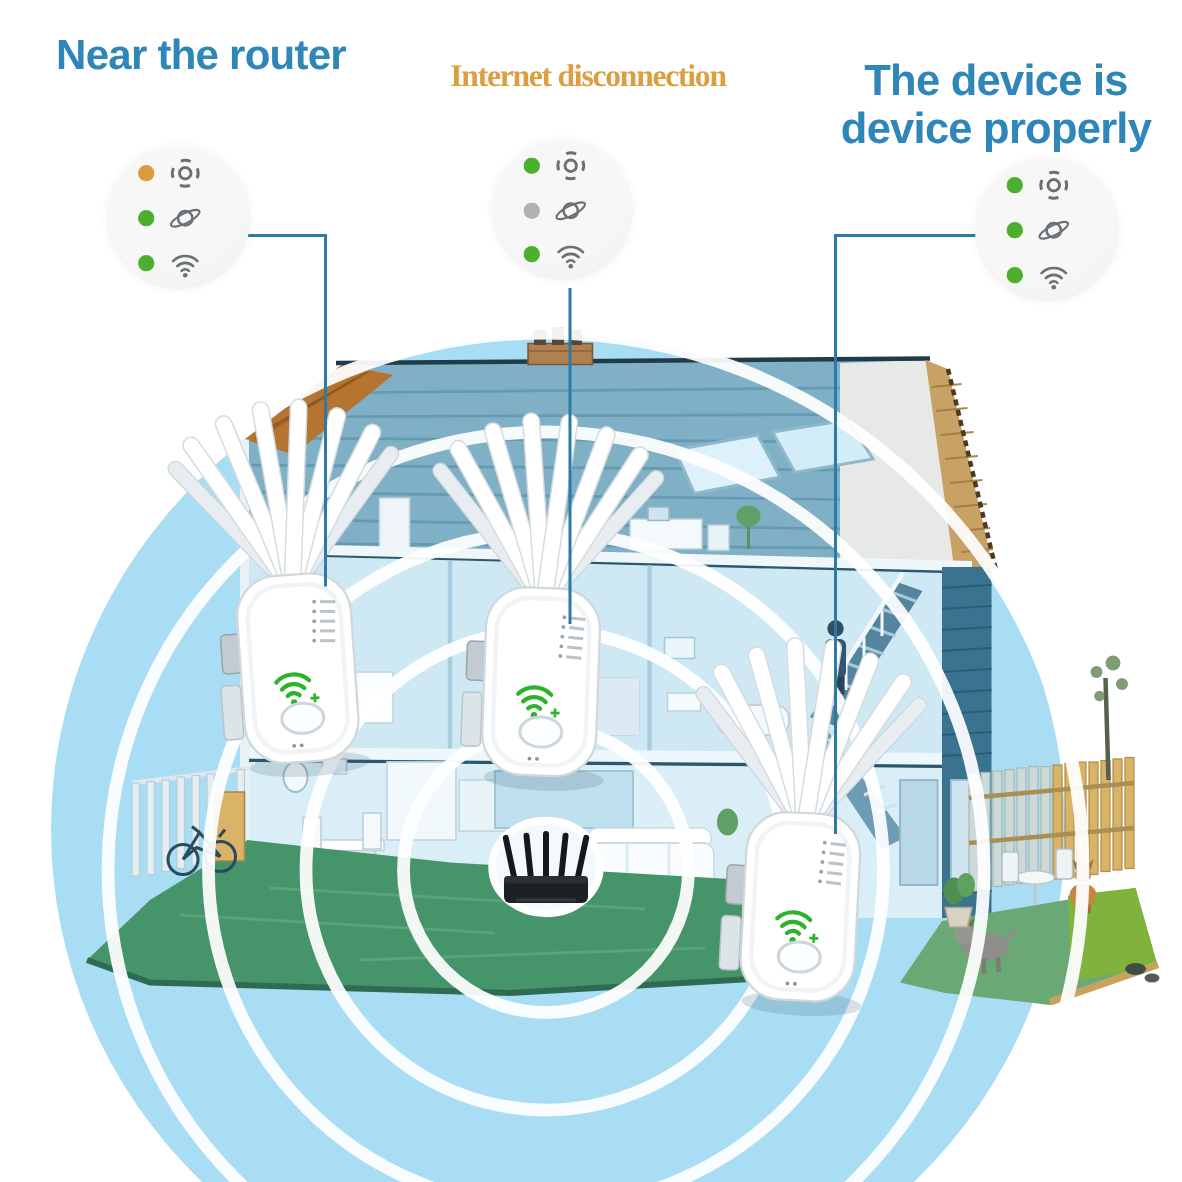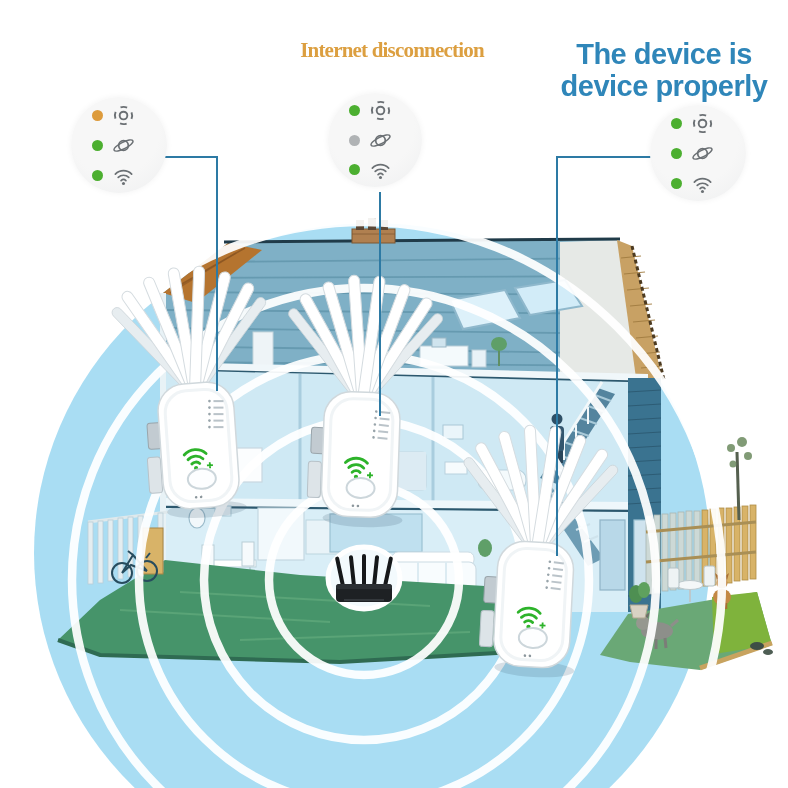--- a/index.html
+++ b/index.html
@@ -398,20 +398,21 @@
   <use href="#repeater" transform="translate(198,438) rotate(-4)"></use>
   <use href="#repeater" transform="translate(361,447) rotate(2)"></use>
   <use href="#repeater" transform="translate(534,597) rotate(3)"></use>
 </svg>
 
   <div class="connector conn-1"></div>
   <div class="connector conn-2"></div>
   <div class="connector conn-3"></div>
 
   <div class="callout callout-1">
+    <div class="line" style="color: rgb(47, 134, 185);">Near the router</div>
   </div>
   <div class="callout callout-2">
     <div class="line" style="color: rgb(220, 159, 64);">Internet disconnection</div>
   </div>
   <div class="callout callout-3">
     <div class="line" style="color: rgb(47, 134, 185);">The device is</div>
     <div class="line" style="color: rgb(47, 134, 185);">device properly</div>
   </div>
 
   <div class="status-circle sc-1">

